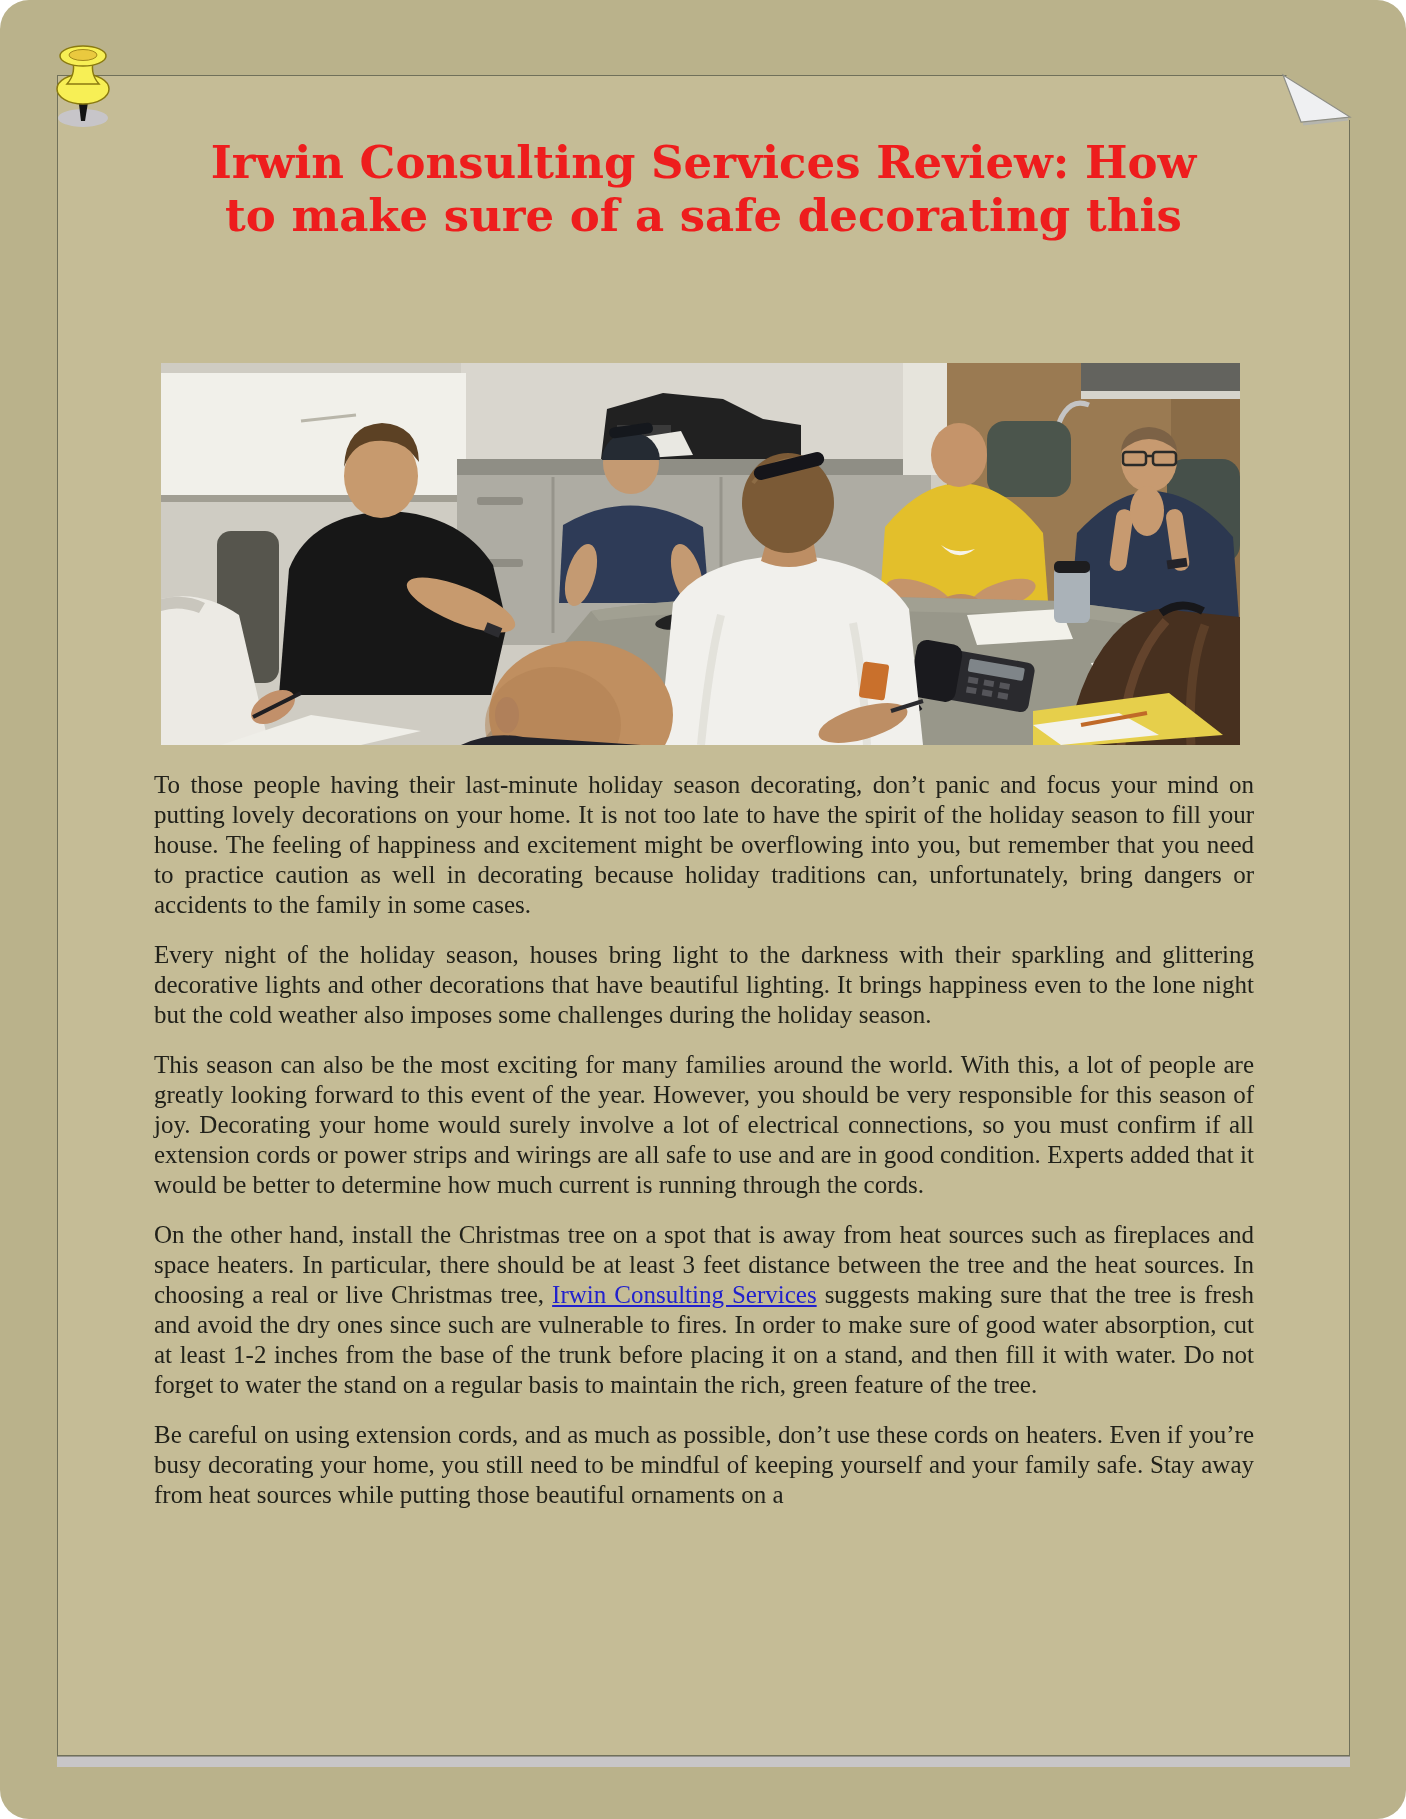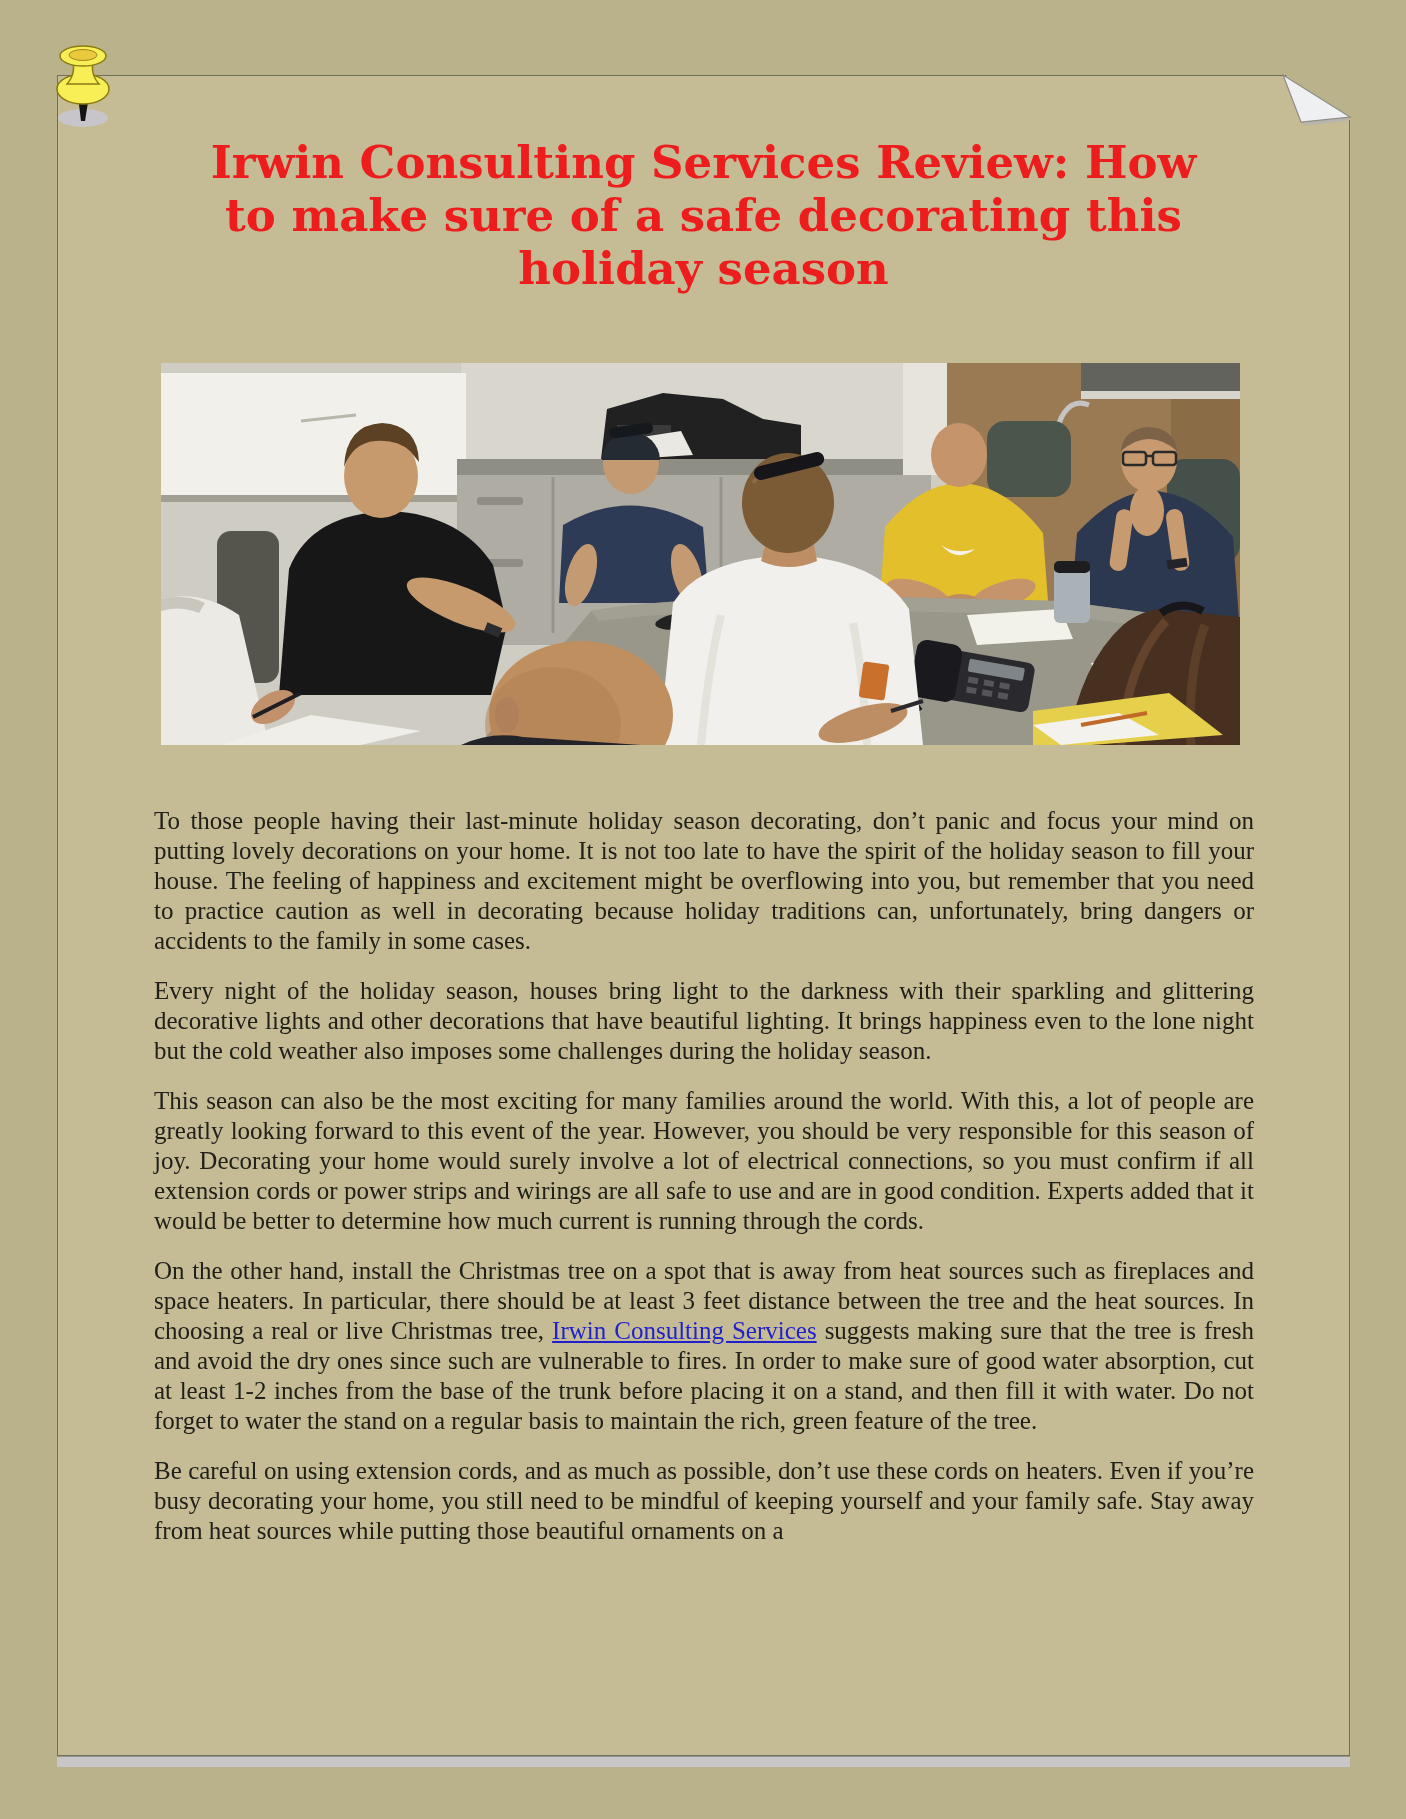--- a/index.html
+++ b/index.html
@@ -1,43 +1,42 @@
 <!DOCTYPE html>
 <html><head>
 <meta charset="utf-8">
 <style>
   html,body{margin:0;padding:0;}
   body{width:1406px;height:1819px;font-family:"Liberation Serif",serif;}
-  .canvas{position:relative;width:1406px;height:1819px;background:#bab28b;overflow:hidden;}
+  .canvas{position:relative;width:1406px;height:1819px;background:#bab28b;overflow:hidden;border-radius:29px;}
   .sheet{position:absolute;left:57px;top:75px;width:1293px;height:1681px;background:#c5bc96;
          border:1px solid #70705a;box-sizing:border-box;}
   .title{position:absolute;top:60px;left:0;width:100%;margin:0;text-align:center;
          font-family:"DejaVu Serif","Liberation Serif",serif;font-weight:bold;
          font-size:45px;line-height:53px;}
   .photo{position:absolute;left:103px;top:287px;width:1079px;height:382px;display:block;}
   .body-col{position:absolute;left:96px;top:694px;width:1100px;text-align:justify;
-            font-size:25px;line-height:30px;margin-top:36px;}
+            font-size:25px;line-height:30px;}
   .body-col p{margin:0 0 20px 0;}
   .body-col a{text-decoration:underline;font-family:Liberation Serif, serif;}
   .fold-svg{position:absolute;left:1268px;top:62px;width:95px;height:68px;}
   .pin-svg{position:absolute;left:43px;top:42px;width:82px;height:92px;}
   .bottom-edge{position:absolute;left:57px;top:1756px;width:1293px;height:11px;
                background:#c8c6c8;border-top:1px solid #96948e;box-sizing:border-box;}
 </style>
 </head>
 <body>
 
 <div class="canvas">
 
   <div class="sheet">
 
     <h1 class="title" style="color:#ee1d1d;">
       <div>Irwin Consulting Services Review: How</div>
       <div>to make sure of a safe decorating this</div>
-      <div>holiday season</div>
     </h1>
 
     <svg class="photo" viewBox="0 0 1079 382" preserveAspectRatio="none">
 
       <rect x="0" y="0" width="1079" height="382" fill="#cfccc3"></rect>
       <rect x="300" y="0" width="486" height="110" fill="#d9d6ce"></rect>
       <rect x="786" y="0" width="293" height="382" fill="#9a7a52"></rect>
       <rect x="1010" y="0" width="69" height="300" fill="#8a6c47"></rect>
 
       <g>

